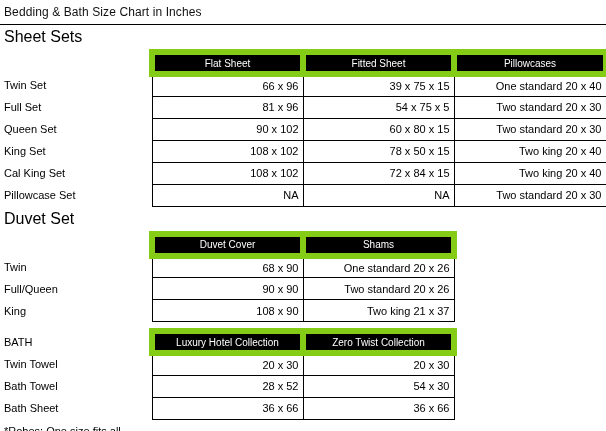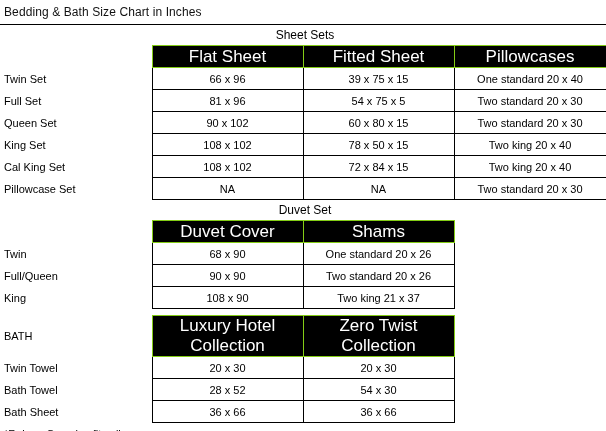--- a/index.html
+++ b/index.html
@@ -29,24 +29,23 @@
     padding: 5px 0 0 4px;
     letter-spacing: 0.1px;
   }
   .hrule {
     border: 0;
     border-top: 1px solid #000000;
     margin: 5px 0 0 0;
     width: 100%;
   }
   .section-label {
-    font-size: 12px;
+    font-size: 16px;
     padding: 3px 0 3px 4px;
     color: #000000;
-    text-align: center;
   }
   table.chart {
     border-collapse: collapse;
     table-layout: fixed;
     width: 606px;
     font-size: 11px;
   }
   table.chart td, table.chart th {
     border: 1px solid #000000;
     height: 22px;
@@ -64,26 +63,26 @@
     border-bottom: none;
     padding-left: 4px;
   }
   table.chart td.blank {
     border: none;
   }
   table.chart th.hdr {
     background: #000000;
     color: #ffffff;
     text-align: center;
-    font-size: 17px;
+    font-size: 10px;
     height: 20px;
-    border: 1px solid #84cc16;
+    border: 6px solid #84cc16;
   }
   table.chart td.val {
-    text-align: center;
+    text-align: right;
   }
   col.c0 { width: 152px; }
   col.c1 { width: 151px; }
   col.c2 { width: 151px; }
   col.c3 { width: 152px; }
   .footnote {
     font-size: 11px;
     padding: 5px 0 0 4px;
   }
   .spacer-sm { height: 6px; }

